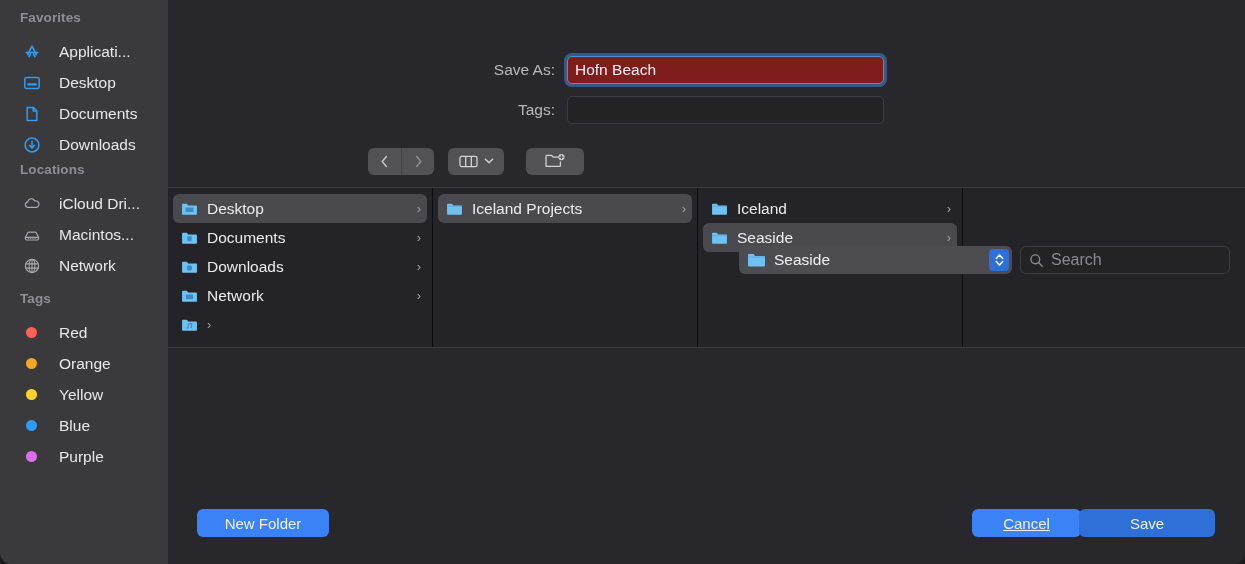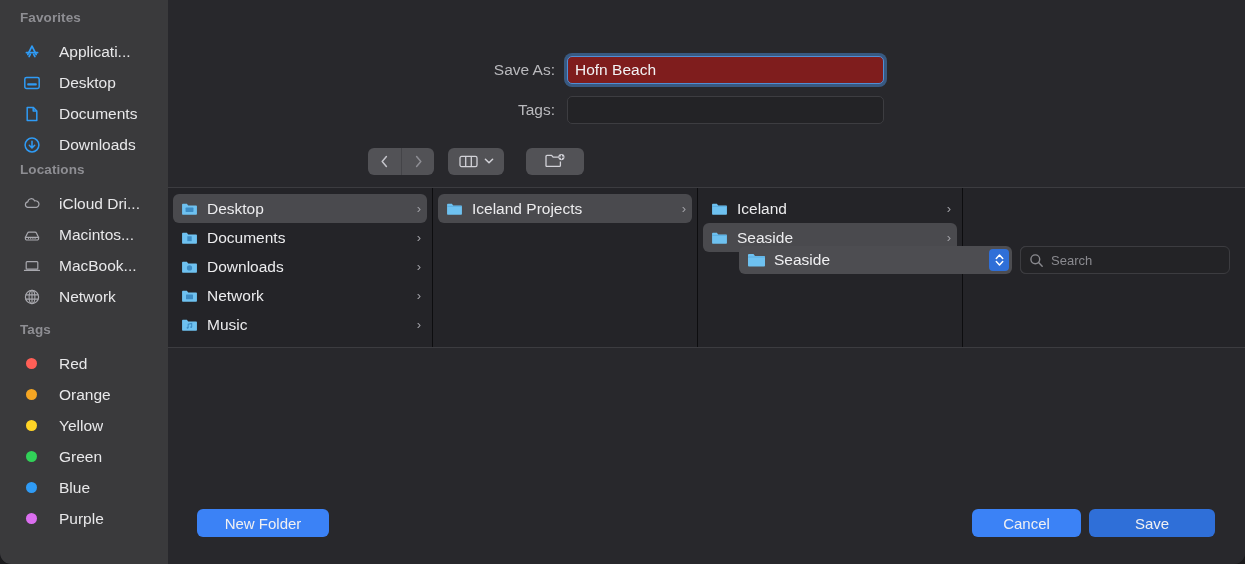--- a/index.html
+++ b/index.html
@@ -163,21 +163,21 @@
     right: 15px; top: 111px;
     width: 210px; height: 28px;
     background: #232326;
     border: 1px solid #3c3c40;
     border-radius: 6px;
     display: flex;
     align-items: center;
     padding-left: 8px;
     gap: 7px;
   }
-  .search-box .sph { color: #8a8a8f; font-size: 13px; }
+  .search-box .sph { color: #8a8a8f; font-size: 16px; }
 
   
   .browser {
     height: 161px;
     display: flex;
     border-top: 1px solid #3c3c40;
     border-bottom: 1px solid #3c3c40;
     background: #242428;
   }
   .col {
@@ -219,22 +219,22 @@
     font-size: 15px;
     font-family: "Liberation Sans", sans-serif;
     color: #f0f0f2;
     border: none;
     cursor: default;
     display: flex; align-items: center; justify-content: center;
   }
   .btn-gray { background: #3b82f6; }
   .btn-blue { background: #2f6fd8; }
   .new-folder-btn { position: absolute; left: 29px; bottom: 27px; width: 132px; }
-  .cancel-btn { position: absolute; right: 164px; bottom: 27px; width: 109px; }
-  .save-btn { position: absolute; right: 30px; bottom: 27px; width: 126px; }
+  .cancel-btn { position: absolute; right: 164px; bottom: 27px; width: 109px; text-decoration: underline; }
+  .save-btn { position: absolute; right: 30px; bottom: 27px; width: 136px; }
   svg { display: block; }
 </style>
 </head>
 <body>
 
 <div class="window">
 
   <div class="sidebar">
 
     <div class="sb-header">Favorites</div>
@@ -295,29 +295,20 @@
       <span class="ico">
         <svg width="18" height="18" viewBox="0 0 18 18">
             <path d="M2.4 11.4 v1.1 a1.5 1.5 0 0 0 1.5 1.5 h10.2 a1.5 1.5 0 0 0 1.5 -1.5 v-1.1 z" stroke="#a8a8ae" stroke-width="1.2" fill="none"></path>
             <path d="M2.4 11.4 l2.2 -4.4 a1.6 1.6 0 0 1 1.4 -0.9 h6 a1.6 1.6 0 0 1 1.4 0.9 l2.2 4.4" stroke="#a8a8ae" stroke-width="1.2" fill="none" stroke-linejoin="round"></path>
             <path d="M5 12.6 h8" stroke="#a8a8ae" stroke-width="1" stroke-dasharray="1 1.2"></path>
           </svg>
       </span>
       <span class="lbl">Macintos...</span>
     </div>
 
-    <div class="sb-item">
-      <span class="ico">
-        <svg width="18" height="18" viewBox="0 0 18 18">
-            <rect x="3.2" y="4.6" width="11.6" height="7.6" rx="0.9" stroke="#a8a8ae" stroke-width="1.2" fill="none"></rect>
-            <path d="M1.5 13.4 h15" stroke="#a8a8ae" stroke-width="1.2" stroke-linecap="round"></path>
-          </svg>
-      </span>
-      <span class="lbl">MacBook...</span>
-    </div>
 
     <div class="sb-item">
       <span class="ico">
         <svg width="18" height="18" viewBox="0 0 18 18">
             <circle cx="9" cy="9" r="6.6" stroke="#a8a8ae" stroke-width="1.2" fill="none"></circle>
             <ellipse cx="9" cy="9" rx="2.9" ry="6.6" stroke="#a8a8ae" stroke-width="1.1" fill="none"></ellipse>
             <path d="M2.6 6.9 h12.8 M2.6 11.1 h12.8 M9 2.4 v13.2" stroke="#a8a8ae" stroke-width="1.1"></path>
           </svg>
       </span>
       <span class="lbl">Network</span>
@@ -335,26 +326,20 @@
       <span class="ico">
           <span class="dot" id="dot1" style="background: rgb(245, 166, 35);"></span>
         </span>
       <span class="lbl">Orange</span>
     </div>
     <div class="sb-item">
       <span class="ico">
           <span class="dot" id="dot2" style="background: rgb(255, 212, 38);"></span>
         </span>
       <span class="lbl">Yellow</span>
-    </div>
-    <div class="sb-item">
-      <span class="ico">
-          <span class="dot" id="dot3" style="background: rgb(49, 209, 88);"></span>
-        </span>
-      <span class="lbl">Green</span>
     </div>
     <div class="sb-item">
       <span class="ico">
           <span class="dot" id="dot4" style="background: rgb(47, 155, 245);"></span>
         </span>
       <span class="lbl">Blue</span>
     </div>
     <div class="sb-item">
       <span class="ico">
           <span class="dot" id="dot5" style="background: rgb(219, 110, 240);"></span>
@@ -499,21 +484,20 @@
         </div>
         <div class="col-row">
           <span>
               <svg width="17" height="14" viewBox="0 0 19 16">
                 <path d="M1 13.6 v-10.6 a0.9 0.9 0 0 1 0.9 -0.9 h4.6 l1.5 1.8 h9.1 a0.9 0.9 0 0 1 0.9 0.9 v8.8 a0.9 0.9 0 0 1 -0.9 0.9 h-15.2 a0.9 0.9 0 0 1 -0.9 -0.9 z" fill="#6ec1f0"></path>
                 <path d="M8 11 v-4 l4 -0.8 v4" stroke="#3d8cc4" stroke-width="1.2" fill="none"></path>
                 <circle cx="7.3" cy="11.2" r="1.1" fill="#3d8cc4"></circle>
                 <circle cx="11.4" cy="10.4" r="1.1" fill="#3d8cc4"></circle>
               </svg>
             </span>
-          <span class="nm">Music</span>
           <span class="chev">›</span>
         </div>
       </div>
 
       <div class="col">
         <div class="col-row selected">
           <span>
               <svg width="17" height="14" viewBox="0 0 19 16">
                 <path d="M1 13.6 v-10.6 a0.9 0.9 0 0 1 0.9 -0.9 h4.6 l1.5 1.8 h9.1 a0.9 0.9 0 0 1 0.9 0.9 v8.8 a0.9 0.9 0 0 1 -0.9 0.9 h-15.2 a0.9 0.9 0 0 1 -0.9 -0.9 z" fill="#6ec1f0"></path>
                 <path d="M1 5 h17" stroke="#57aade" stroke-width="0.9"></path>

